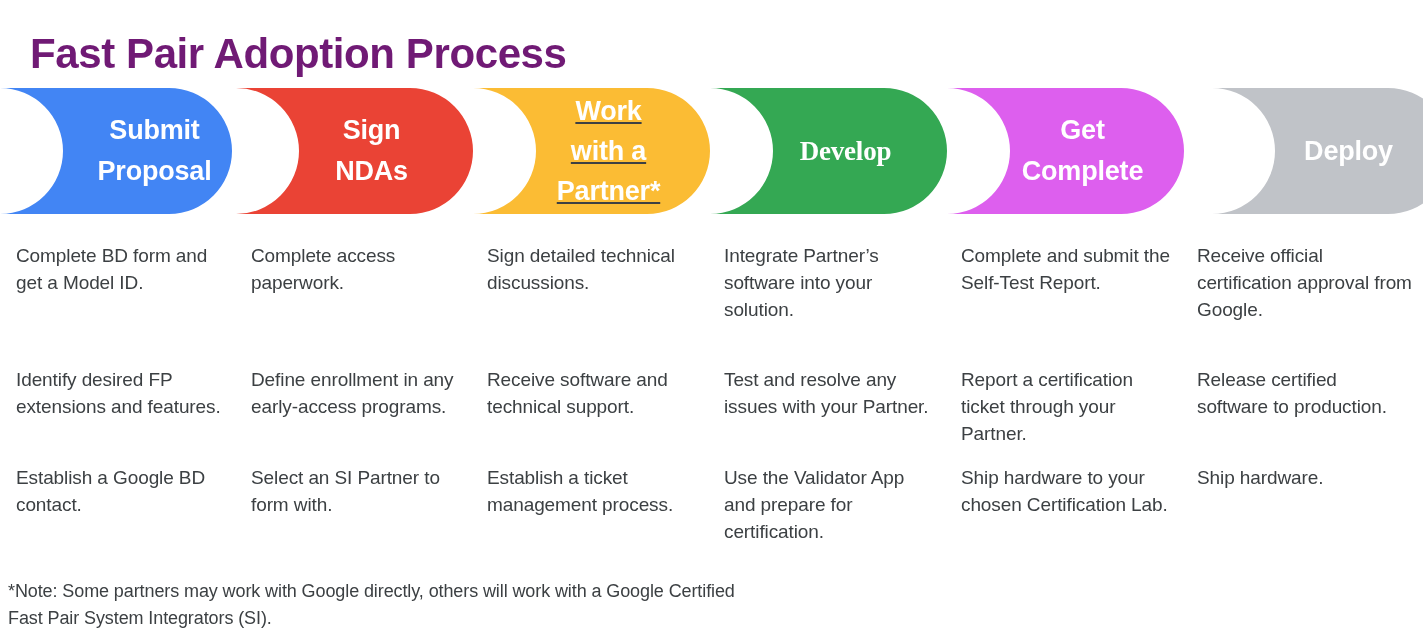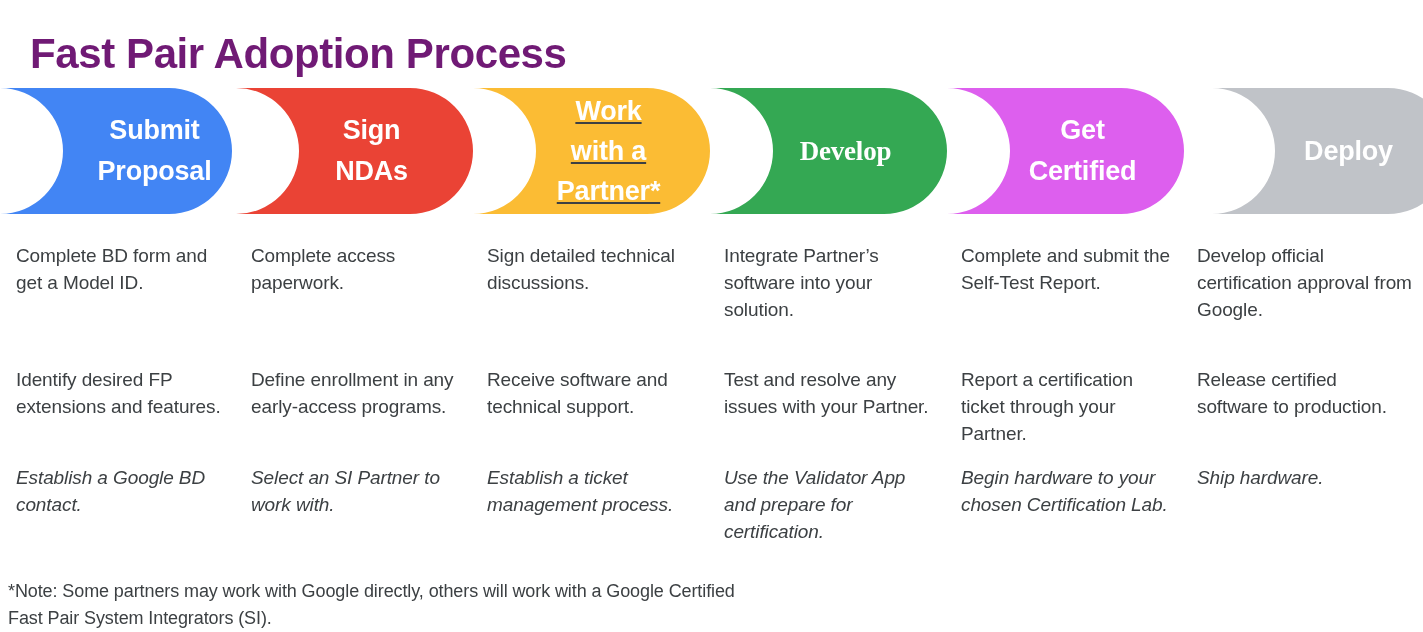--- a/index.html
+++ b/index.html
@@ -81,21 +81,21 @@
     width: 215px;
   }
   .detail-item {
     font-size: 19px;
     line-height: 27px;
     color: #3c4043;
     letter-spacing: -0.1px;
   }
   .detail-item.row0 { position: absolute; top: 10px; }
   .detail-item.row1 { position: absolute; top: 134px; }
-  .detail-item.row2 { position: absolute; top: 232px; font-style: italic; }
+  .detail-item.row2 { position: absolute; top: 232px; }
 
   #footnote {
     position: absolute;
     left: 8px;
     top: 578px;
     width: 760px;
     font-size: 18px;
     line-height: 27px;
     color: #3c4043;
     letter-spacing: -0.1px;
@@ -138,21 +138,21 @@
       <path d="M0,0 H174 A63,63 0 0 1 174,126 H0 A63,63 0 0 0 0,0 Z" fill="#34A853"></path>
     </svg>
     <span class="chevron-label">Develop</span>
   </div>
 
   <div class="chevron" style="left:947px; width:237px;">
     <svg class="chevron-shape" viewBox="0 0 237 126" preserveAspectRatio="none">
       <path d="M0,0 H174 A63,63 0 0 1 174,126 H0 A63,63 0 0 0 0,0 Z" fill="#DD5FEE"></path>
     </svg>
     <span class="chevron-label">Get
-Certified</span>
+Complete</span>
   </div>
 
   <div class="chevron" style="left:1212px; width:239px;">
     <svg class="chevron-shape" viewBox="0 0 239 126" preserveAspectRatio="none">
       <path d="M0,0 H176 A63,63 0 0 1 176,126 H0 A63,63 0 0 0 0,0 Z" fill="#C0C3C8"></path>
     </svg>
     <span class="chevron-label">Deploy</span>
   </div>
 </div>
 
@@ -160,41 +160,41 @@
 
   <div class="detail-col" style="left:16px;">
     <div class="detail-item row0">Complete BD form and get a Model ID.</div>
     <div class="detail-item row1">Identify desired FP extensions and features.</div>
     <div class="detail-item row2">Establish a Google BD contact.</div>
   </div>
 
   <div class="detail-col" style="left:251px;">
     <div class="detail-item row0">Complete access paperwork.</div>
     <div class="detail-item row1">Define enrollment in any early-access programs.</div>
-    <div class="detail-item row2">Select an SI Partner to work with.</div>
+    <div class="detail-item row2">Select an SI Partner to form with.</div>
   </div>
 
   <div class="detail-col" style="left:487px;">
     <div class="detail-item row0">Sign detailed technical discussions.</div>
     <div class="detail-item row1">Receive software and technical support.</div>
     <div class="detail-item row2">Establish a ticket management process.</div>
   </div>
 
   <div class="detail-col" style="left:724px;">
     <div class="detail-item row0">Integrate Partner’s software into your solution.</div>
     <div class="detail-item row1">Test and resolve any issues with your Partner.</div>
     <div class="detail-item row2">Use the Validator App and prepare for certification.</div>
   </div>
 
   <div class="detail-col" style="left:961px;">
     <div class="detail-item row0">Complete and submit the Self-Test Report.</div>
     <div class="detail-item row1">Report a certification ticket through your Partner.</div>
-    <div class="detail-item row2">Begin hardware to your chosen Certification Lab.</div>
+    <div class="detail-item row2">Ship hardware to your chosen Certification Lab.</div>
   </div>
 
   <div class="detail-col" style="left:1197px;">
-    <div class="detail-item row0">Develop official certification approval from Google.</div>
+    <div class="detail-item row0">Receive official certification approval from Google.</div>
     <div class="detail-item row1">Release certified software to production.</div>
     <div class="detail-item row2">Ship hardware.</div>
   </div>
 </div>
 
 <div id="footnote">*Note: Some partners may work with Google directly, others will work with a Google Certified Fast Pair System Integrators (SI).</div>
 
 </body></html>

